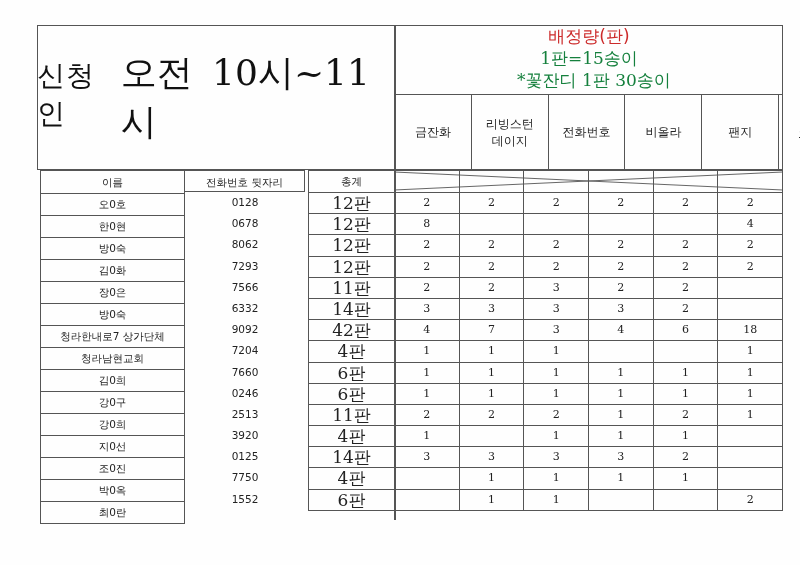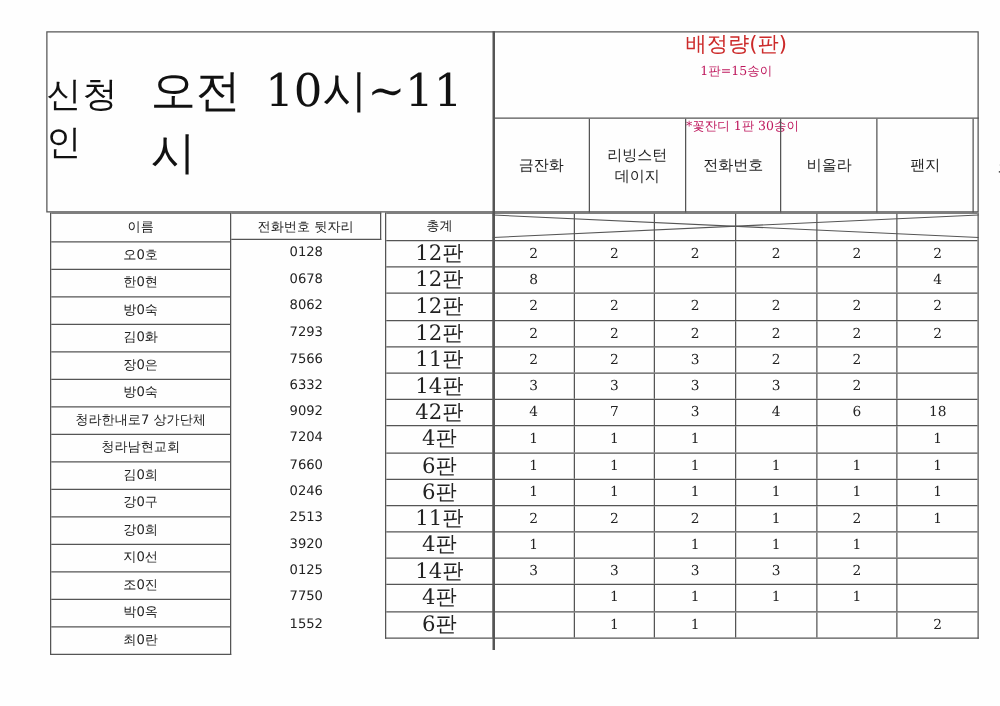--- a/index.html
+++ b/index.html
@@ -67,25 +67,25 @@
       box-sizing: border-box;
     }
     .alloc-title {
       font-family: "DejaVu Sans", "Liberation Sans", sans-serif;
       font-size: 17px;
       color: #cc2a2a;
       margin-top: 0px;
       line-height: 22px;
     }
     .alloc-note1, .alloc-note2 {
-      font-size: 10px;
+      font-size: 17px;
       line-height: 22px;
-      color: #be185d;
-    }
-    .alloc-note2 { margin-left: 10px; margin-top: 22px; }
+      color: #15803d;
+    }
+    .alloc-note2 { margin-left: 10px; }
 
     
     .flower-headers {
       position: absolute;
       left: 395px; top: 95px;
       width: 460px; height: 75px;
       display: flex;
     }
     .flower-header {
       flex: 1;

